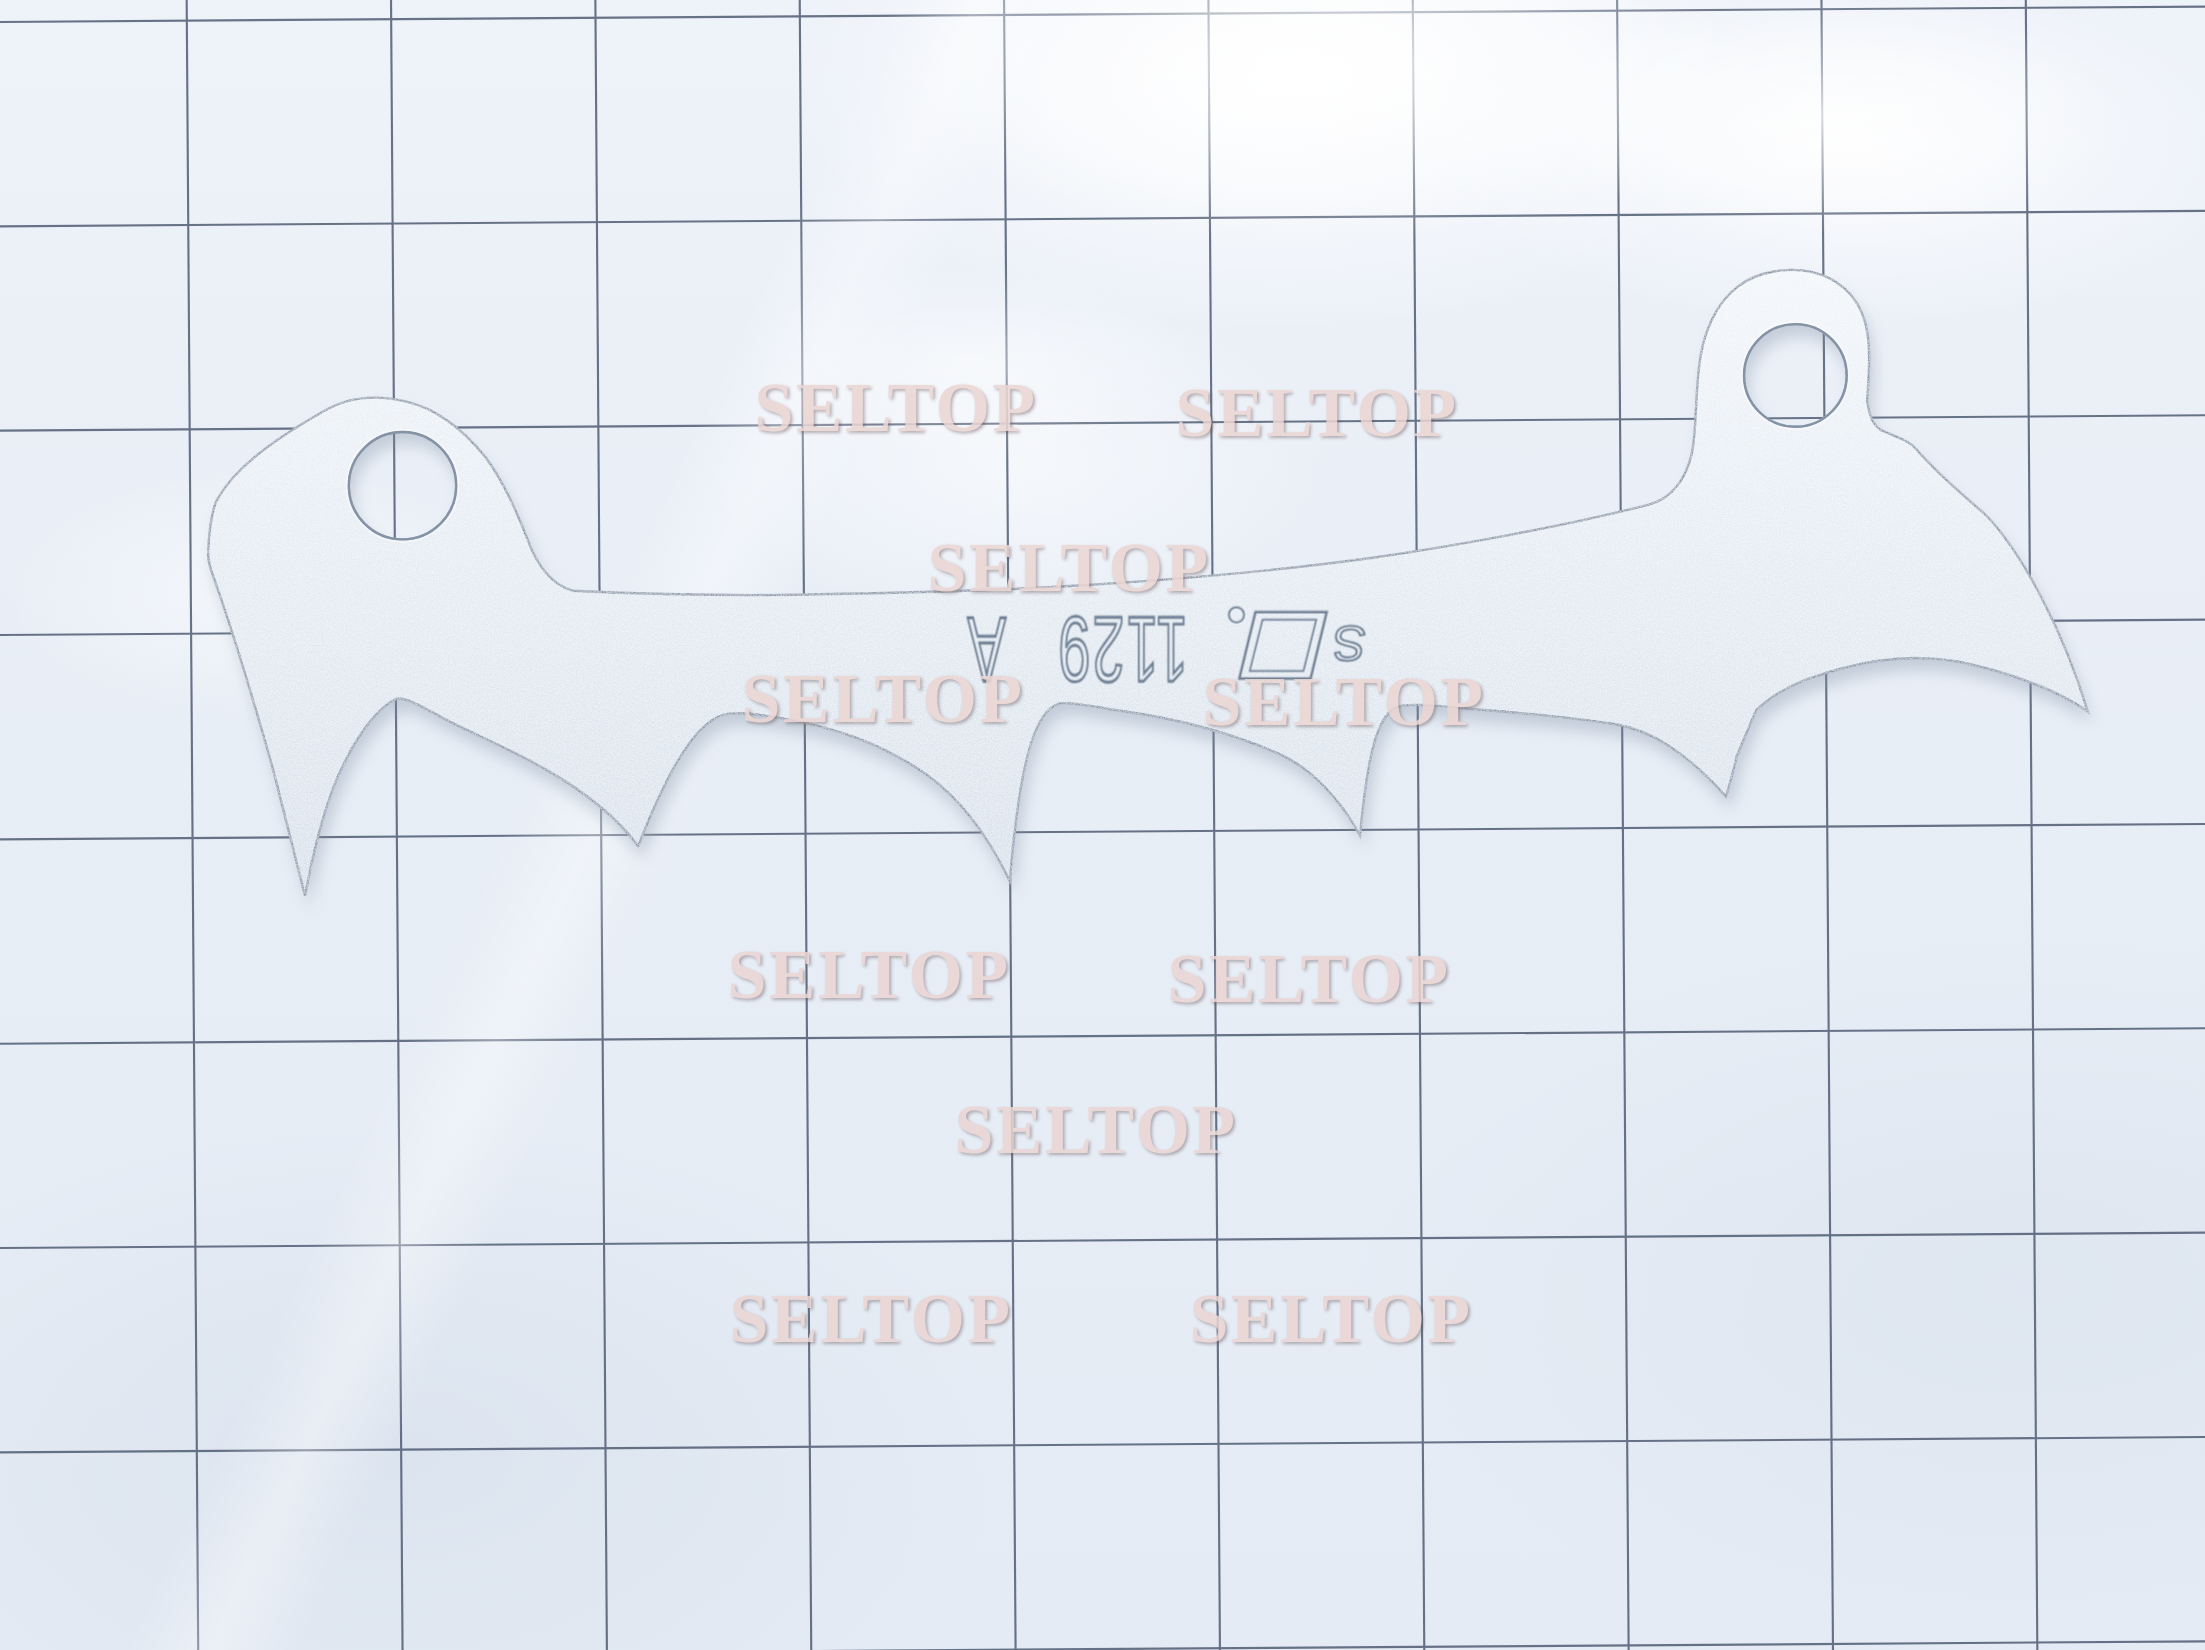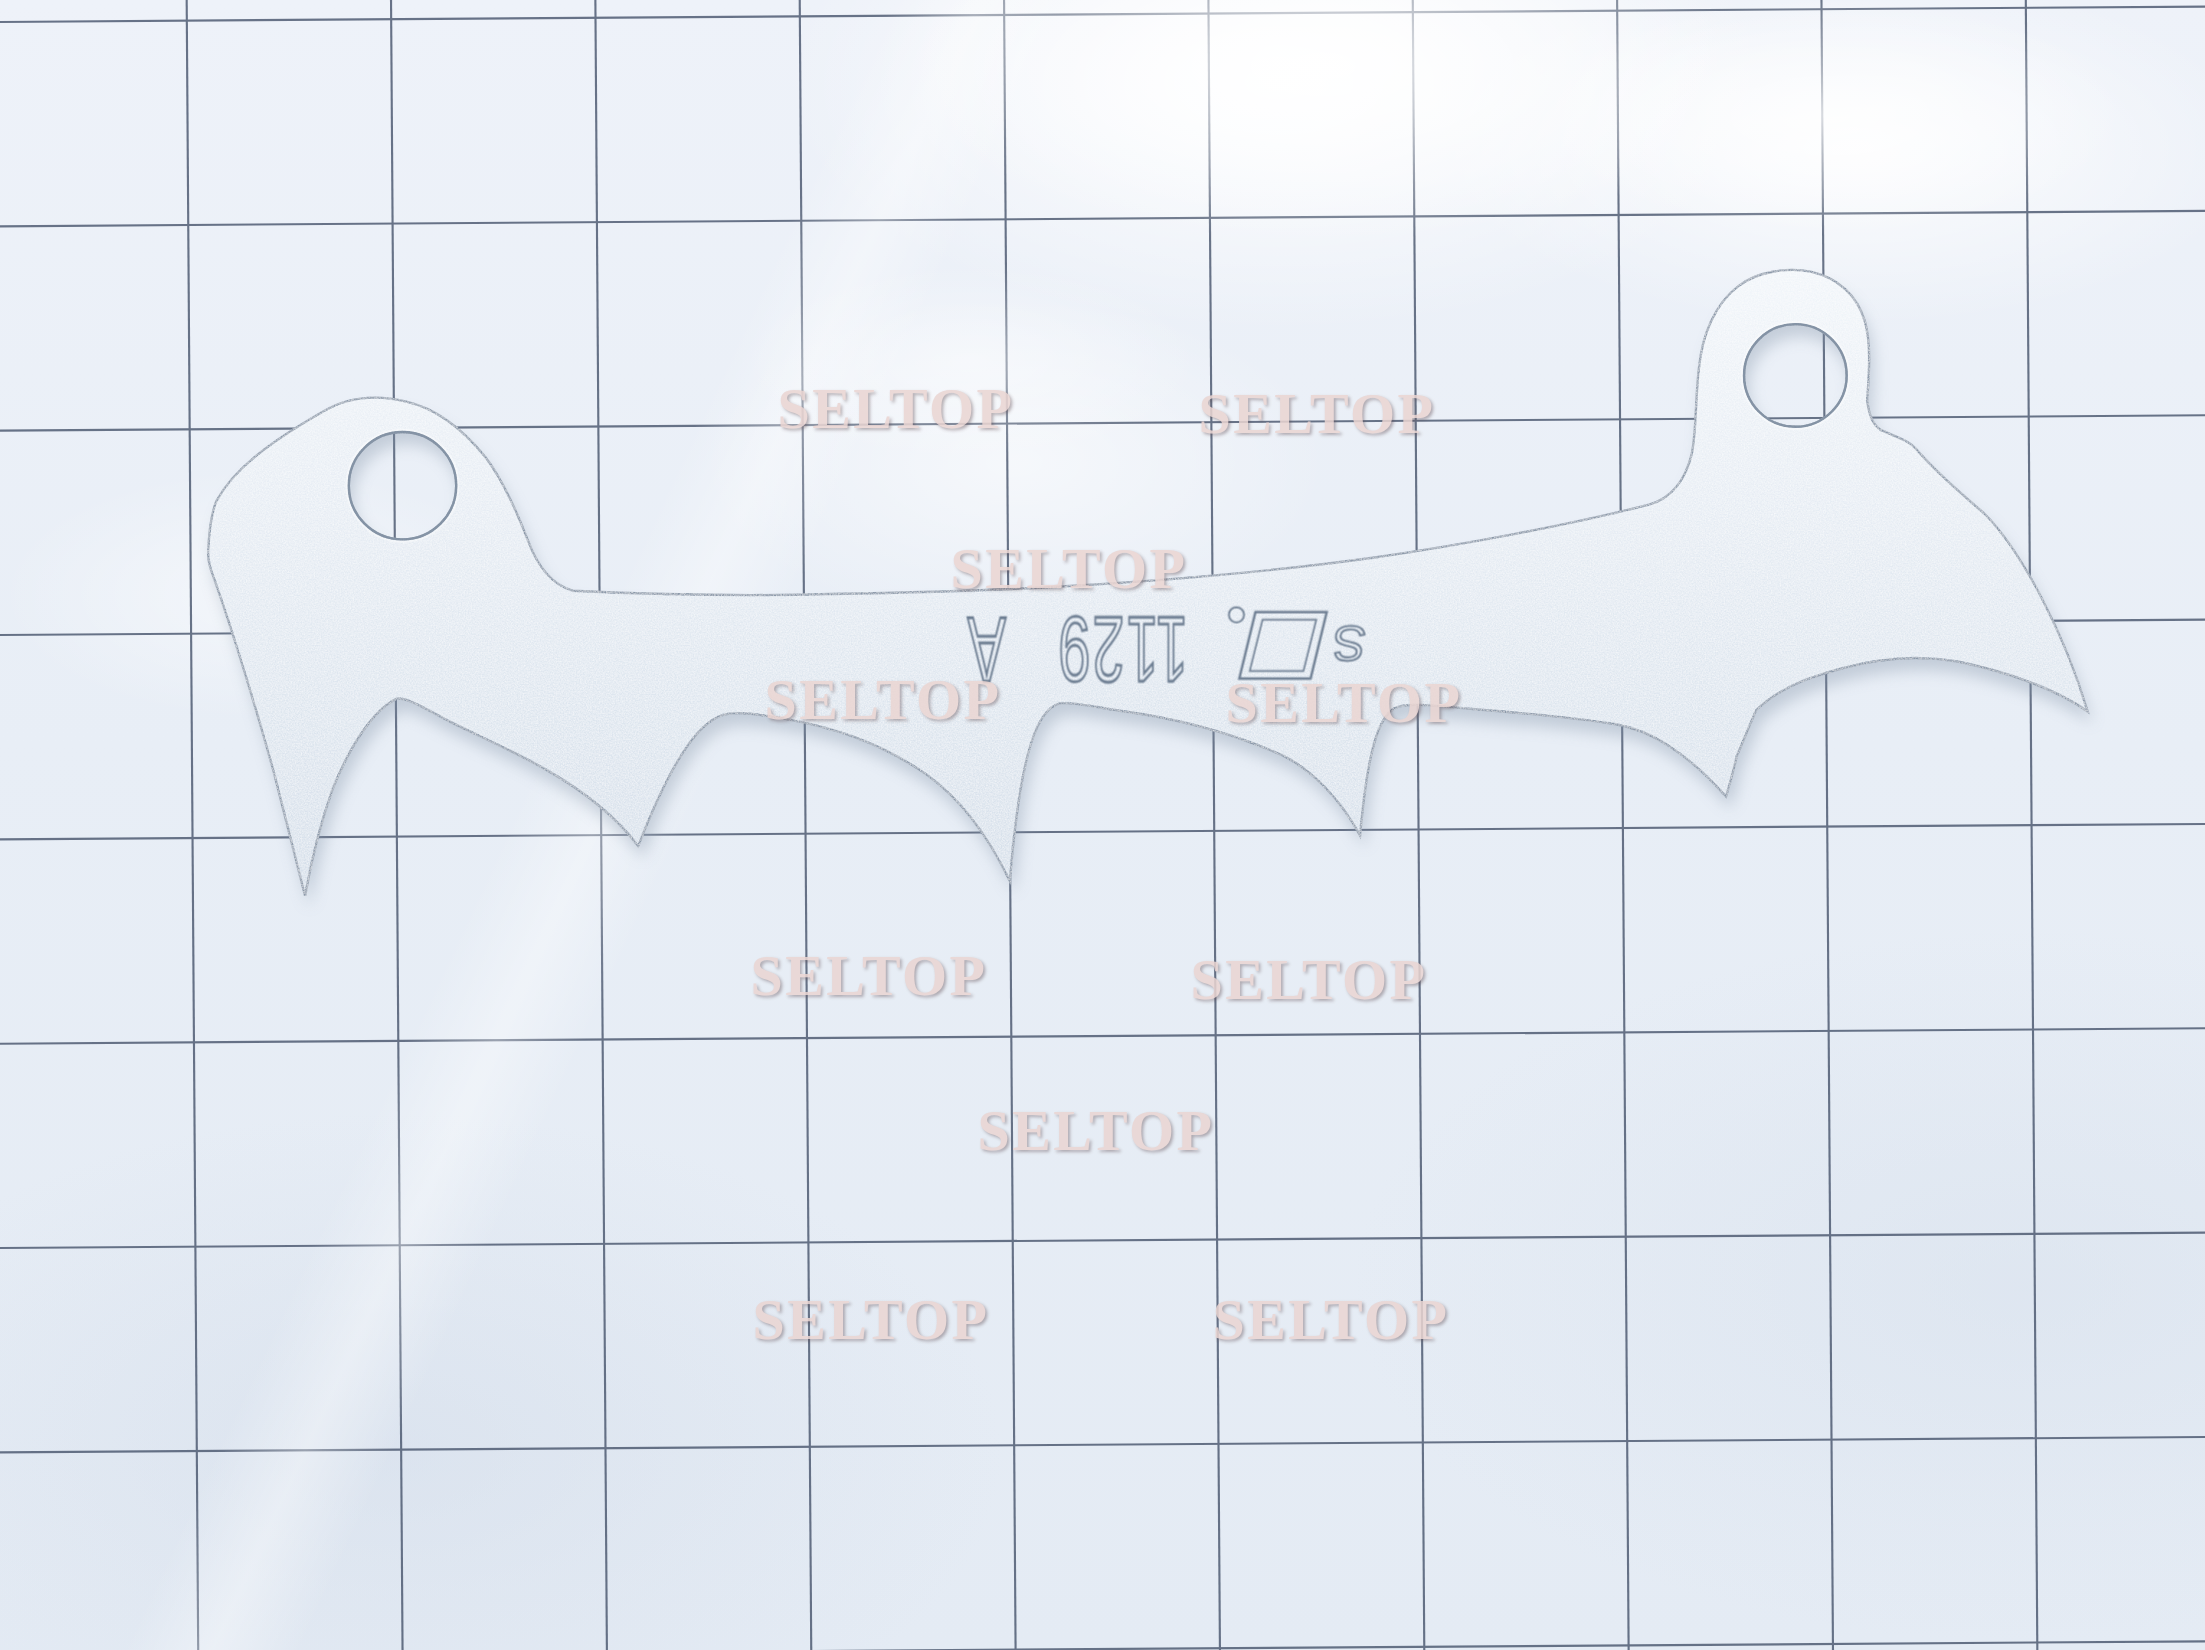--- a/index.html
+++ b/index.html
@@ -19,21 +19,21 @@
   
   #glare{position:absolute;inset:0;pointer-events:none;
     background:
       radial-gradient(ellipse 594px 247px at 60% 4%, rgba(255,255,255,.9), rgba(255,255,255,0) 72%),
       radial-gradient(ellipse 428px 171px at 83% 7%, rgba(255,255,255,.75), rgba(255,255,255,0) 70%),
       radial-gradient(ellipse 333px 143px at 44% 22%, rgba(255,255,255,.45), rgba(255,255,255,0) 70%),
       linear-gradient(115deg, rgba(255,255,255,0) 30%, rgba(255,255,255,.35) 33%, rgba(255,255,255,0) 36%);}
   #partsvg{position:absolute;left:0;top:0;}
   .wm{position:absolute;transform:translate(-50%,-50%);
       font-family:"Liberation Serif",serif;font-weight:bold;
-      font-size:58px;letter-spacing:2.4px;white-space:nowrap;
+      font-size:70px;letter-spacing:2.4px;white-space:nowrap;
       text-shadow:1.9px 2.4px 3.3px rgba(96,76,82,.5);}
 </style>
 </head>
 <body>
 
 <div id="stage">
 
   <div id="paper"></div>
 
   <svg id="gridsvg" width="2205" height="1650" viewBox="0 0 4640 3472">

